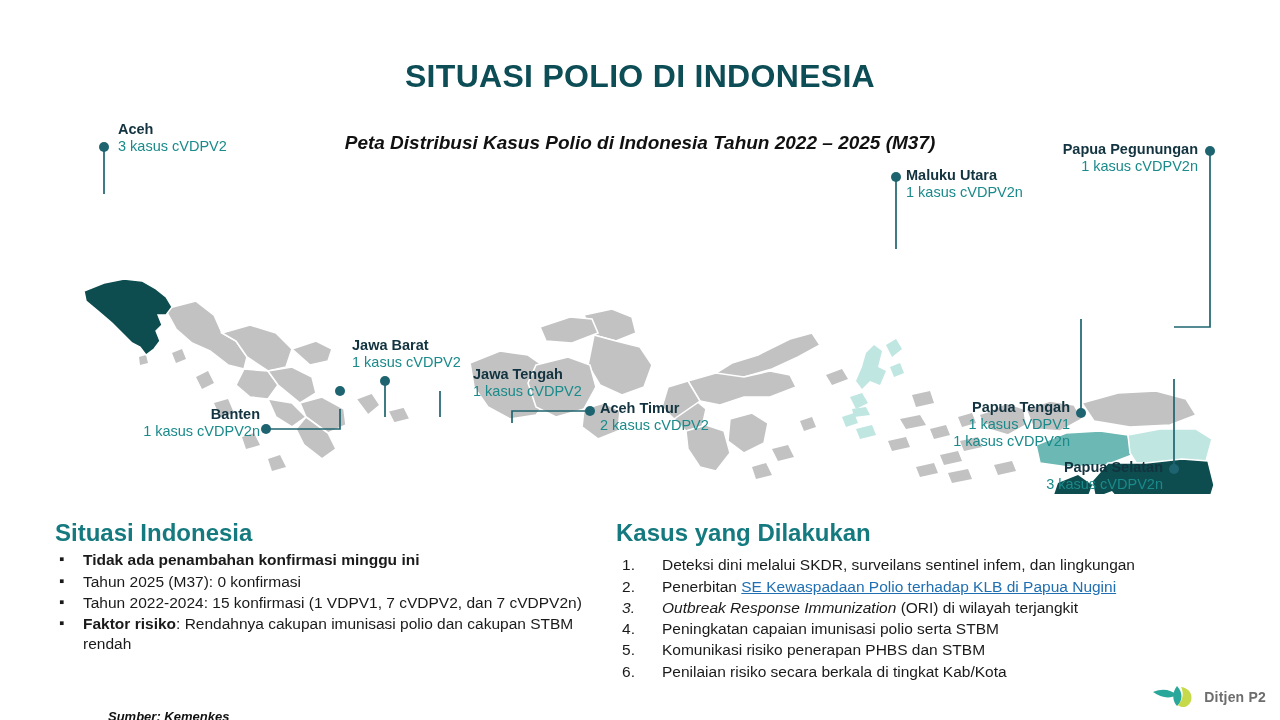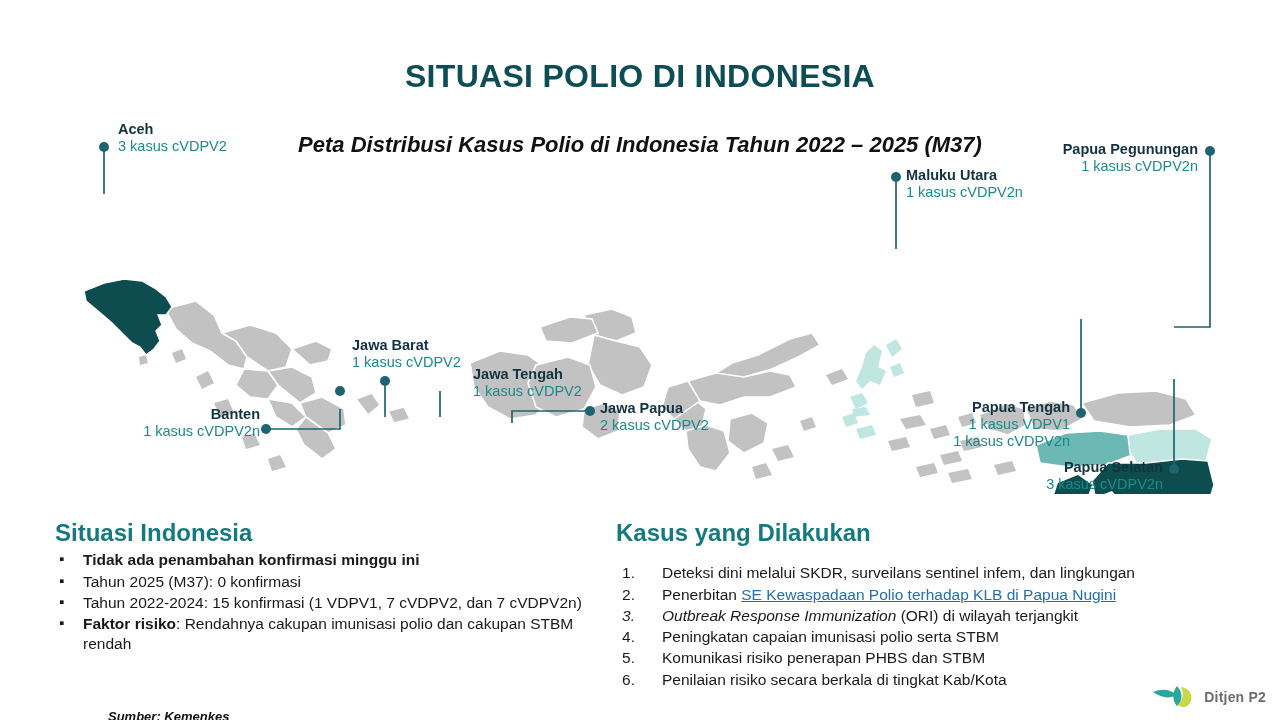--- a/index.html
+++ b/index.html
@@ -19,21 +19,21 @@
     color:#0d4d56;
     letter-spacing:0.3px;
     padding-top:16px;
     line-height:1.15;
     margin-top:42px;
   }
 
   
   #map-subtitle {
     text-align:center;
-    font-size:22px;
+    font-size:19px;
     font-weight:bold;
     font-style:italic;
     color:#111111;
     margin-top:37px;
   }
 
   
   #map-area {
     position:absolute;
     left:0; top:119px;
@@ -74,21 +74,21 @@
   ul.sq-list li::before {
     content:"\25AA";
     position:absolute;
     left:4px; top:-1px;
     font-size:15px;
     color:#1a1a1a;
   }
   ul.sq-list li.bold { font-weight:bold; }
   ul.sq-list li .b { font-weight:bold; }
 
-  ol.num-list { list-style:none; margin-top:16px; counter-reset:eff; }
+  ol.num-list { list-style:none; margin-top:8px; counter-reset:eff; }
   ol.num-list li {
     position:relative;
     padding-left:46px;
     font-size:15.5px;
     color:#1a1a1a;
     line-height:1.37;
     counter-increment:eff;
   }
   ol.num-list li::before {
     content:counter(eff) ".";
@@ -280,21 +280,21 @@
     <div class="prov">Banten</div>
     <div class="cases">1 kasus cVDPV2n</div>
   </div>
 
   <div class="callout" style="left:473px; top:247px;">
     <div class="prov">Jawa Tengah</div>
     <div class="cases">1 kasus cVDPV2</div>
   </div>
 
   <div class="callout" style="left:600px; top:281px;">
-    <div class="prov">Jawa Papua</div>
+    <div class="prov">Aceh Timur</div>
     <div class="cases">2 kasus cVDPV2</div>
   </div>
 
   <div class="callout" style="left:906px; top:48px;">
     <div class="prov">Maluku Utara</div>
     <div class="cases">1 kasus cVDPV2n</div>
   </div>
 
   <div class="callout right-align" style="left:980px; top:22px; width:218px;">
     <div class="prov">Papua Pegunungan</div>

